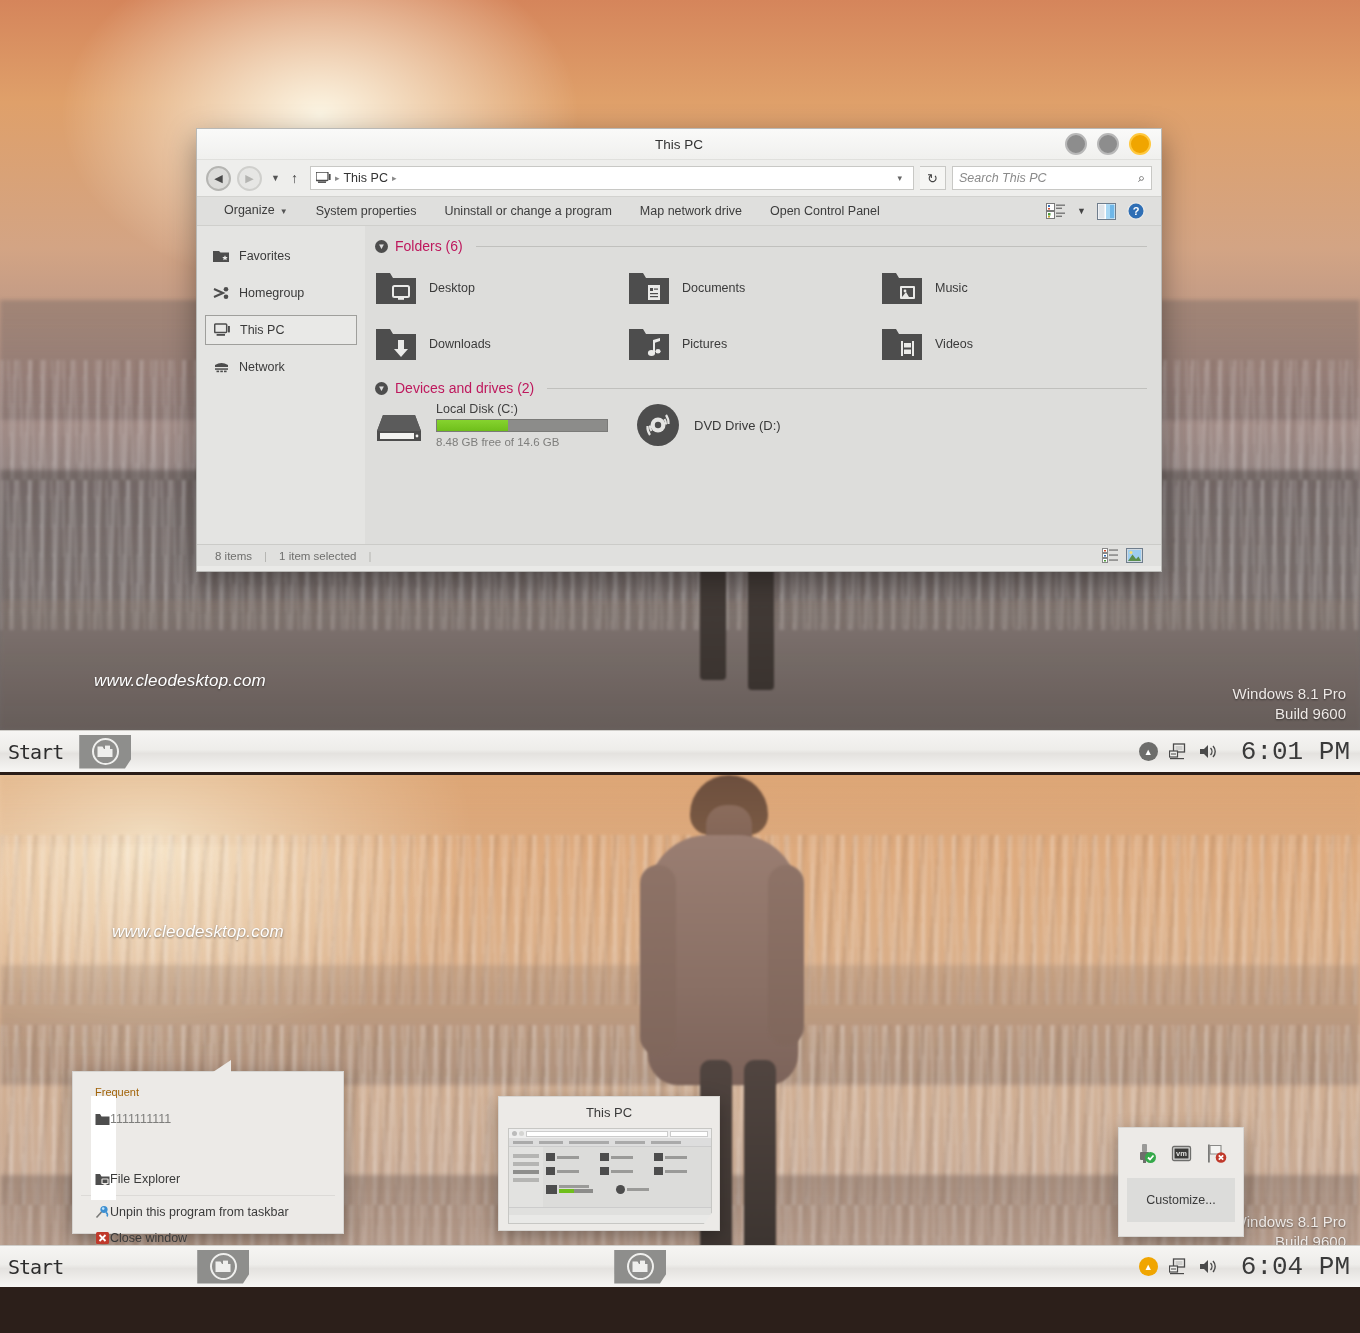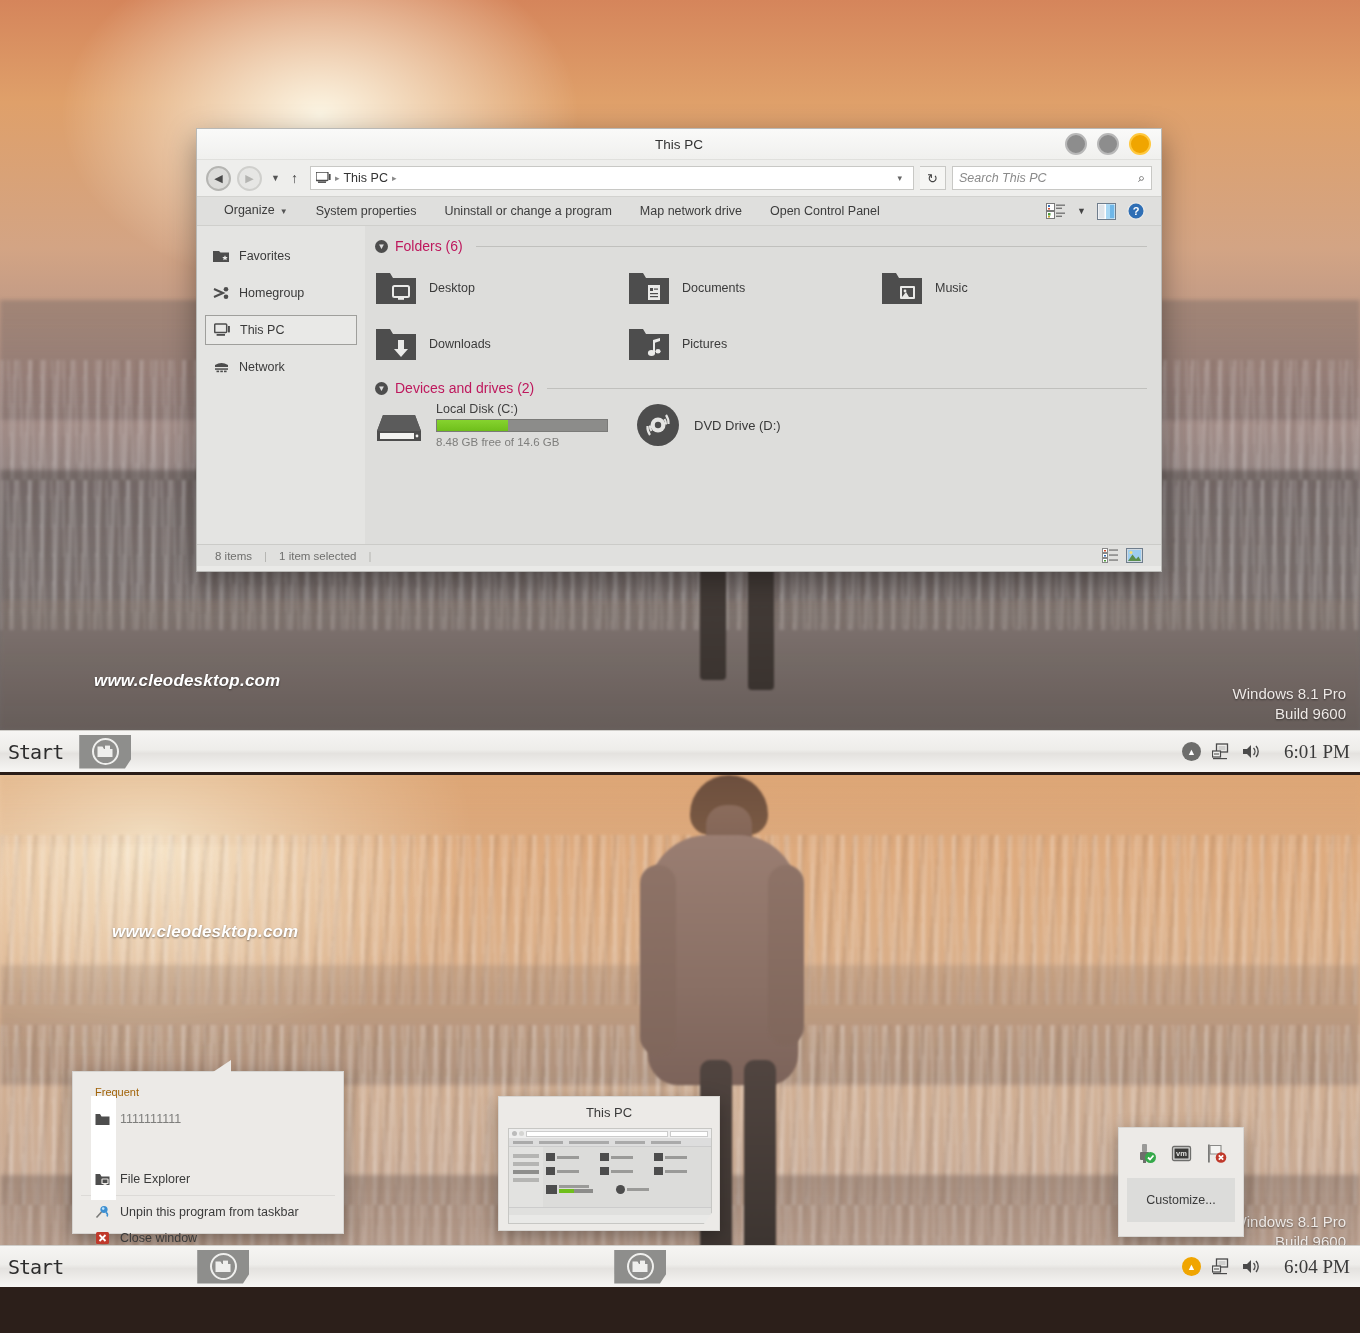--- a/index.html
+++ b/index.html
@@ -61,21 +61,21 @@
       repeating-linear-gradient(95deg, rgba(90,70,60,.18) 0px, rgba(90,70,60,.18) 2px, rgba(90,70,60,0) 6px, rgba(90,70,60,0) 17px);
     filter: blur(1.4px);
   }
 
   
   .figure { position:absolute; filter: blur(1.1px); }
 
   
   .site-wm {
     position:absolute;
-    font-style:italic; font-weight:bold;
+    font-style:italic; font-weight:normal;
     color:#ffffff;
     text-shadow:0 1px 2px rgba(0,0,0,.45);
     letter-spacing:.2px;
     white-space:nowrap;
   }
   .win-wm {
     position:absolute; right:14px;
     color:#eee9e6; font-size:15px; text-align:right;
     text-shadow:0 1px 2px rgba(0,0,0,.5);
     line-height:20px; white-space:nowrap;
@@ -208,38 +208,38 @@
     width:27px; height:27px; border-radius:50%;
     border:2px solid #efefed; display:flex; align-items:center; justify-content:center;
   }
   .tray { margin-left:auto; display:flex; align-items:center; gap:11px; padding-right:10px; }
   .chev {
     width:19px;height:19px;border-radius:50%;background:#6d6d6b;color:#fff;
     font-size:9px; display:flex;align-items:center;justify-content:center;
   }
   .chev.active{ background:#f0a500; color:#fff; }
   .clock {
-    font-family:Liberation Serif, serif;
-    font-size:19px; color:#3a3a3a; letter-spacing:0px; padding-left:12px;
+    font-family:Liberation Mono, monospace;
+    font-size:26px; color:#3a3a3a; letter-spacing:0px; padding-left:12px;
     white-space:nowrap;
   }
 
   
   #jumplist {
     position:absolute; left:72px; top:1071px; width:272px; height:163px;
     background:#eceae7; border:1px solid #d6d4d1;
     box-shadow:0 6px 18px rgba(0,0,0,.33);
     font-size:12.5px; color:#3a3a3a;
   }
   #jumplist .jl-inner { padding:14px 0 0 0; position:relative; height:100%; }
   #jumplist .whitestrip {
     position:absolute; left:18px; top:24px; width:25px; height:104px; background:#fff;
   }
   .jl-head { padding:0 0 8px 22px; font-size:11px; color:#a16207; }
-  .jl-item { height:26px; display:flex; align-items:center; gap:10px; padding-left:22px; position:relative; z-index:2;}
+  .jl-item { height:26px; display:flex; align-items:center; padding-left:22px; position:relative; z-index:2;}
   .jl-gap { height:34px; }
   .jl-sep { height:1px; background:#dcdad7; margin:3px 8px; }
 
   
   #thumb {
     position:absolute; left:498px; top:1096px; width:222px; height:135px;
     background:#eceae7; border:1px solid #d8d6d3;
     box-shadow:0 6px 18px rgba(0,0,0,.30);
   }
   .thumb-title { text-align:center; font-size:13px; color:#3a3a3a; padding-top:8px; }
@@ -463,20 +463,30 @@
         <div class="cell">
           <svg width="42" height="36" viewBox="0 0 42 36">
             <path d="M1 3 L1 34 L41 34 L41 8 L18 8 L15 3 Z" fill="#4d4d4d"></path>
             <path d="M25 14 L32 12 L32 15 L27 16.8 L27 26 L25 26 Z" fill="#eaeae8"></path>
             <ellipse cx="23.5" cy="27" rx="3.6" ry="3" fill="#eaeae8"></ellipse>
             <ellipse cx="30" cy="25.3" rx="2.6" ry="2.2" fill="#eaeae8"></ellipse>
           </svg>
           <span class="lbl">Pictures</span>
         </div>
 
+        <div class="cell">
+          <svg width="42" height="36" viewBox="0 0 42 36">
+            <path d="M1 3 L1 34 L41 34 L41 8 L18 8 L15 3 Z" fill="#4d4d4d"></path>
+            <rect x="20" y="15" width="13" height="15" fill="#eaeae8"></rect>
+            <rect x="22" y="15" width="9" height="15" fill="#4d4d4d"></rect>
+            <rect x="23" y="17" width="7" height="4.5" fill="#eaeae8"></rect>
+            <rect x="23" y="23.5" width="7" height="4.5" fill="#eaeae8"></rect>
+          </svg>
+          <span class="lbl">Videos</span>
+        </div>
       </div>
 
       <div class="grouphdr" style="margin-top:8px;">
         <span class="arrow">▼</span>
         <span class="gtxt">Devices and drives (2)</span>
         <span class="gline"></span>
       </div>
 
       <div class="drives">
         <div class="dcell" style="width:260px;">

